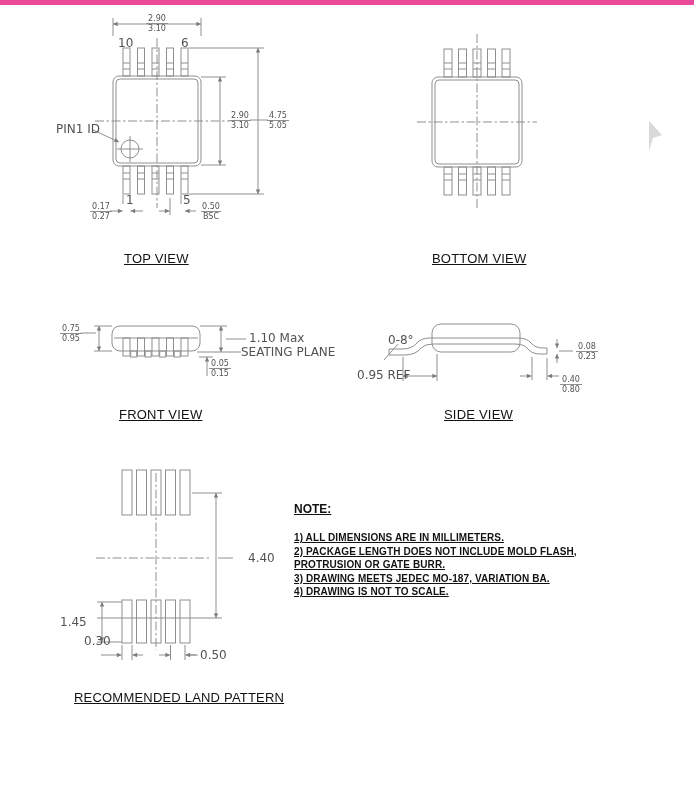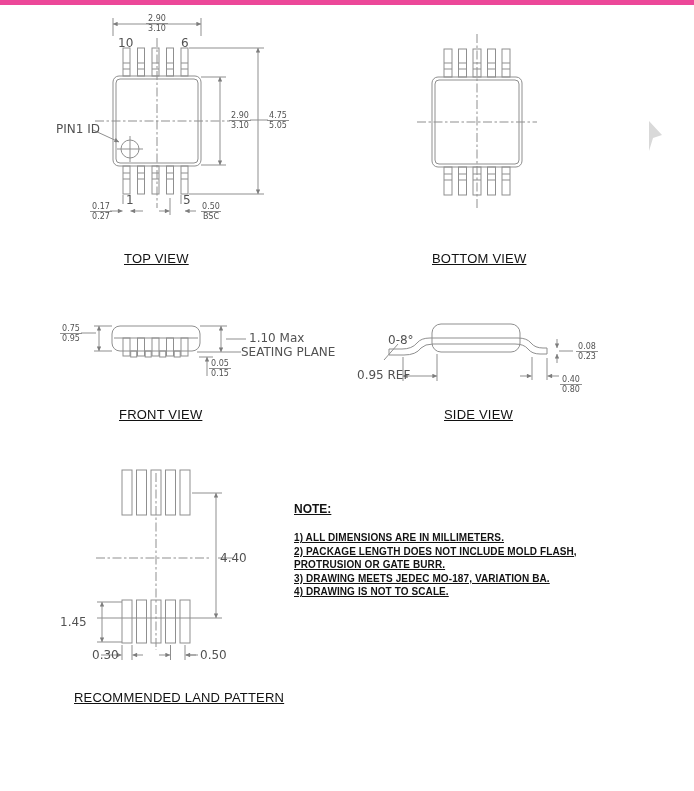--- a/index.html
+++ b/index.html
@@ -250,23 +250,23 @@
   <div class="frac" style="left:575px;top:337px;width:24px;">
     <span class="ft">0.08</span>
     <span class="fb">0.23</span>
   </div>
   <div class="frac" style="left:559px;top:362px;width:24px;margin-top:8px;">
     <span class="ft">0.40</span>
     <span class="fb">0.80</span>
   </div>
   <div class="vlabel" style="left:444px;top:402px;">SIDE VIEW</div>
 
-  <div class="t" style="left:220px;top:549px;">4.40</div>
+  <div class="t" style="left:248px;top:549px;">4.40</div>
   <div class="t" style="left:60px;top:613px;">1.45</div>
-  <div class="t" style="left:84px;top:646px;margin-left:8px;">0.30</div>
+  <div class="t" style="left:84px;top:632px;">0.30</div>
   <div class="t" style="left:200px;top:646px;">0.50</div>
   <div class="vlabel" style="left:74px;top:685px;">RECOMMENDED LAND PATTERN</div>
 
   <div class="note">
     <div class="note-title">NOTE:</div>
     <div class="note-line">1) ALL DIMENSIONS ARE IN MILLIMETERS.</div>
     <div class="note-line">2) PACKAGE LENGTH DOES NOT INCLUDE MOLD FLASH,</div>
     <div class="note-line">PROTRUSION OR GATE BURR.</div>
     <div class="note-line">3) DRAWING MEETS JEDEC MO-187, VARIATION BA.</div>
     <div class="note-line">4) DRAWING IS NOT TO SCALE.</div>

